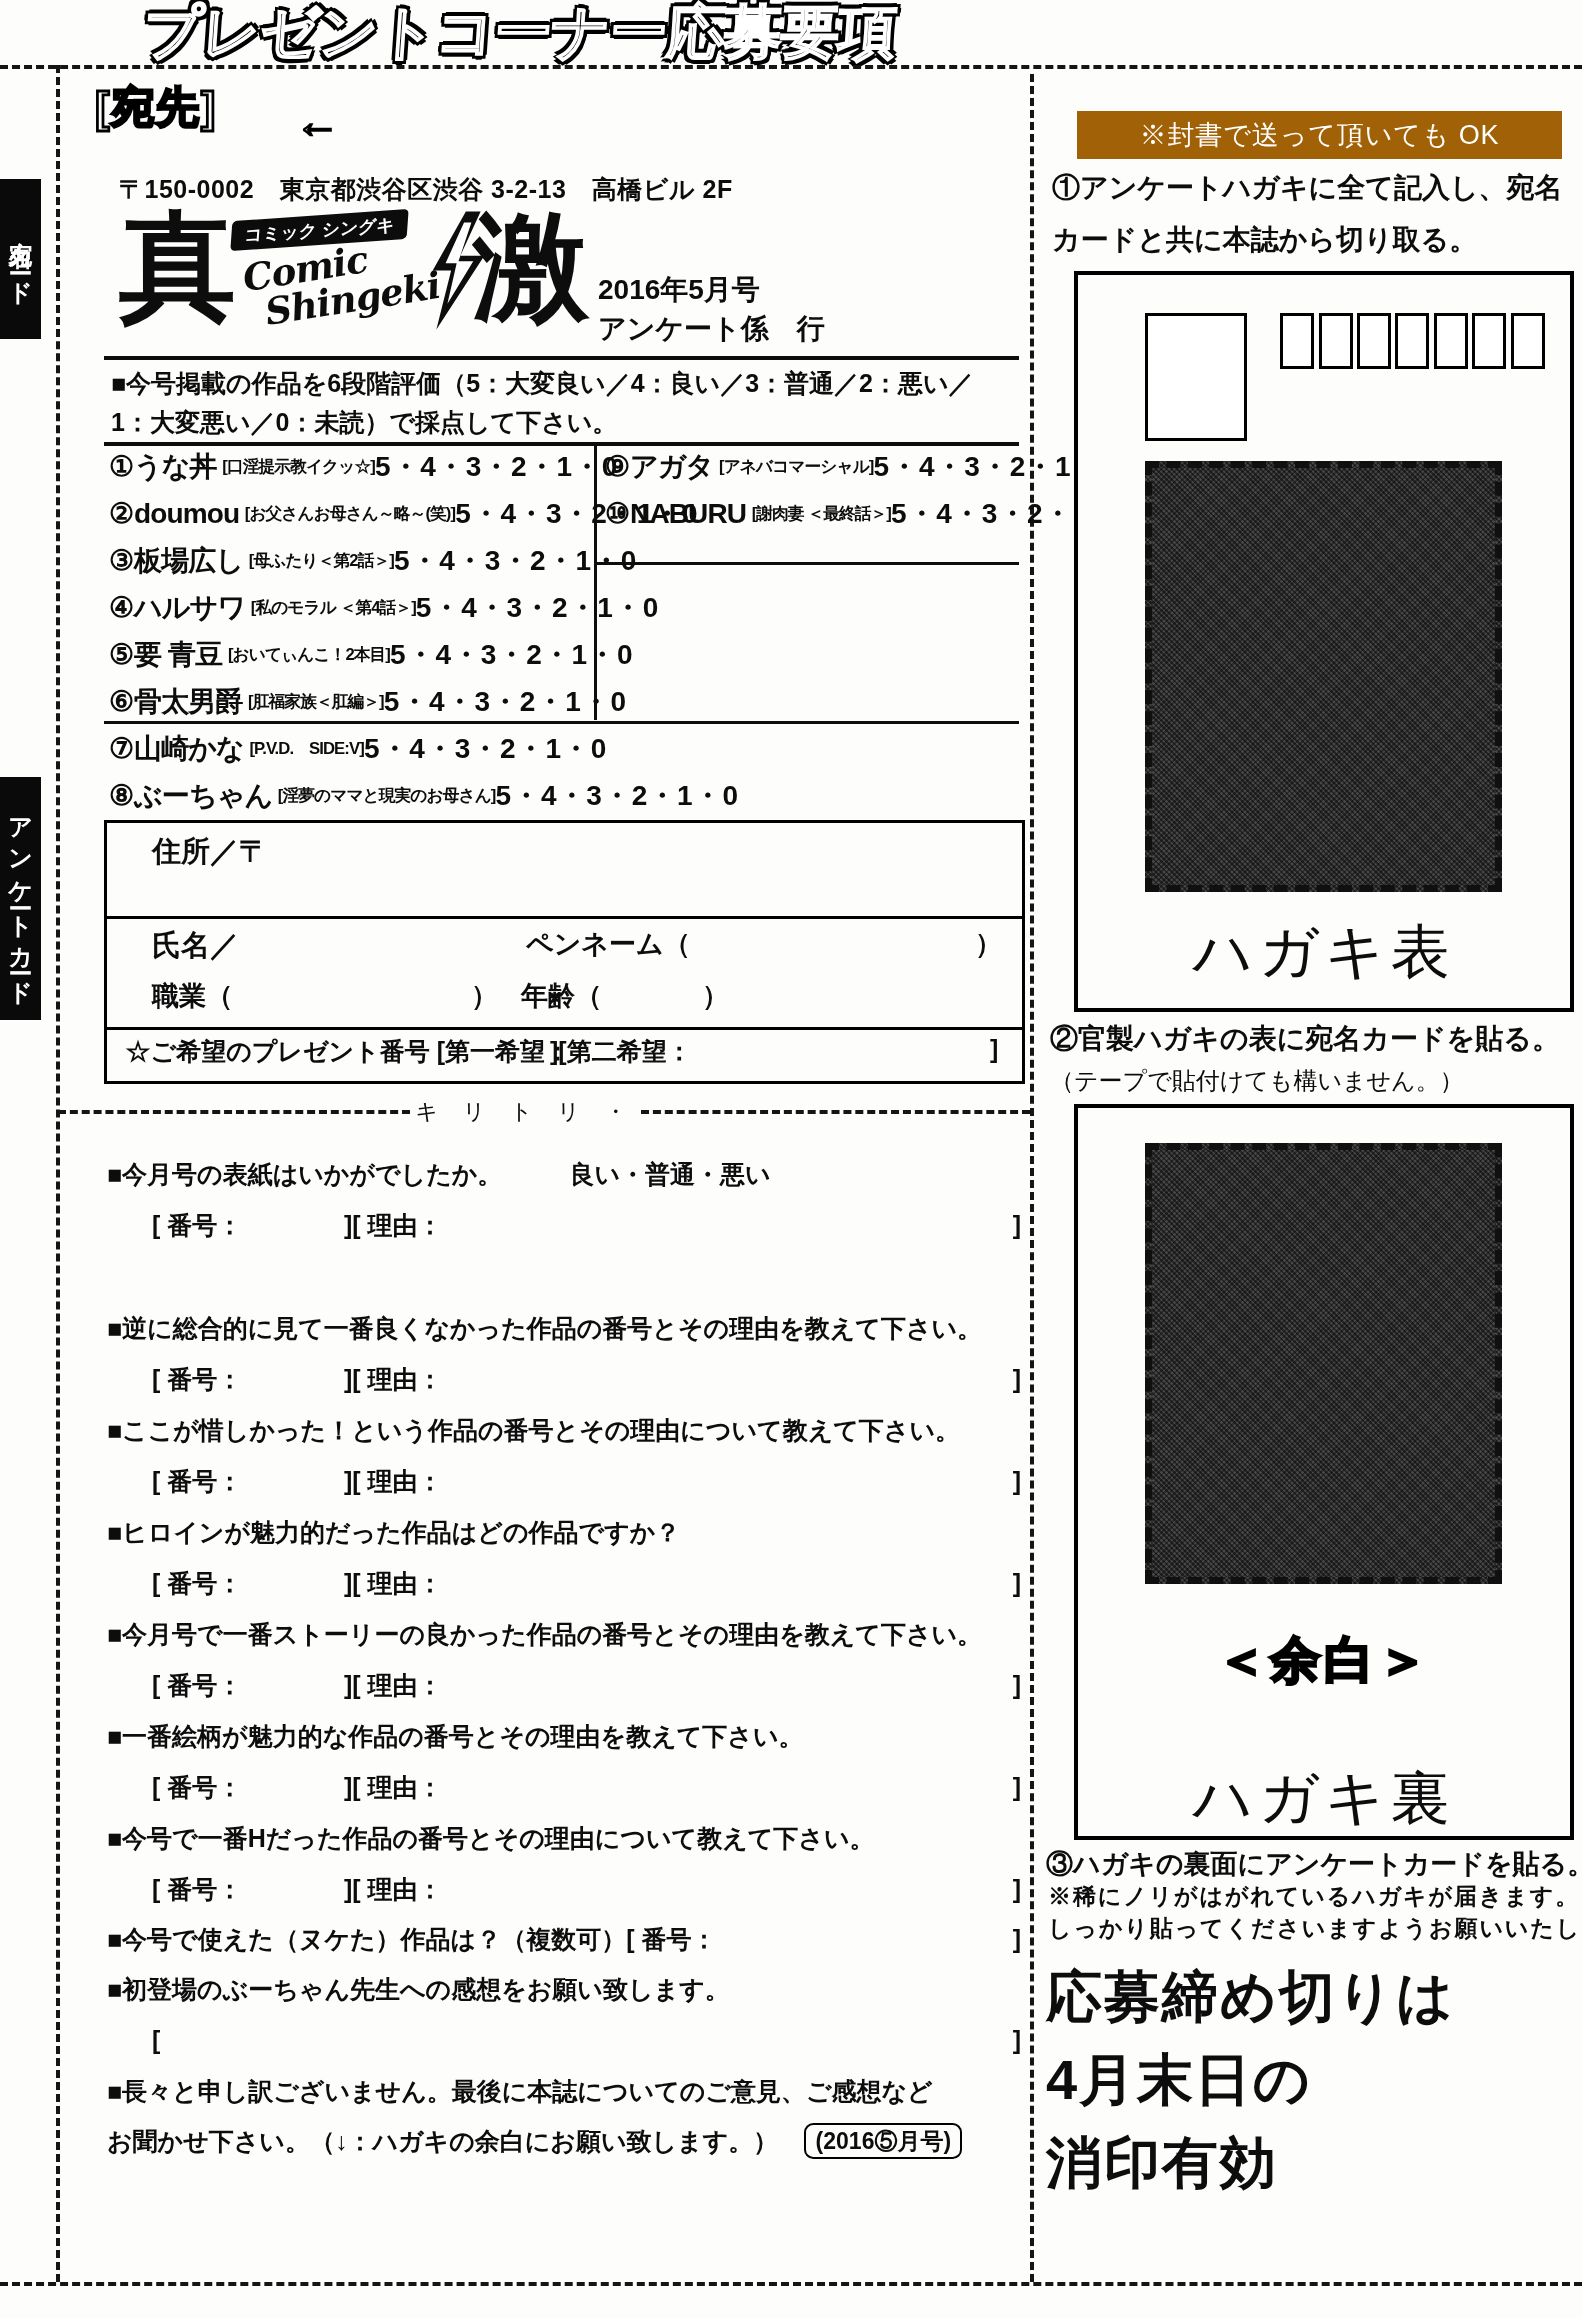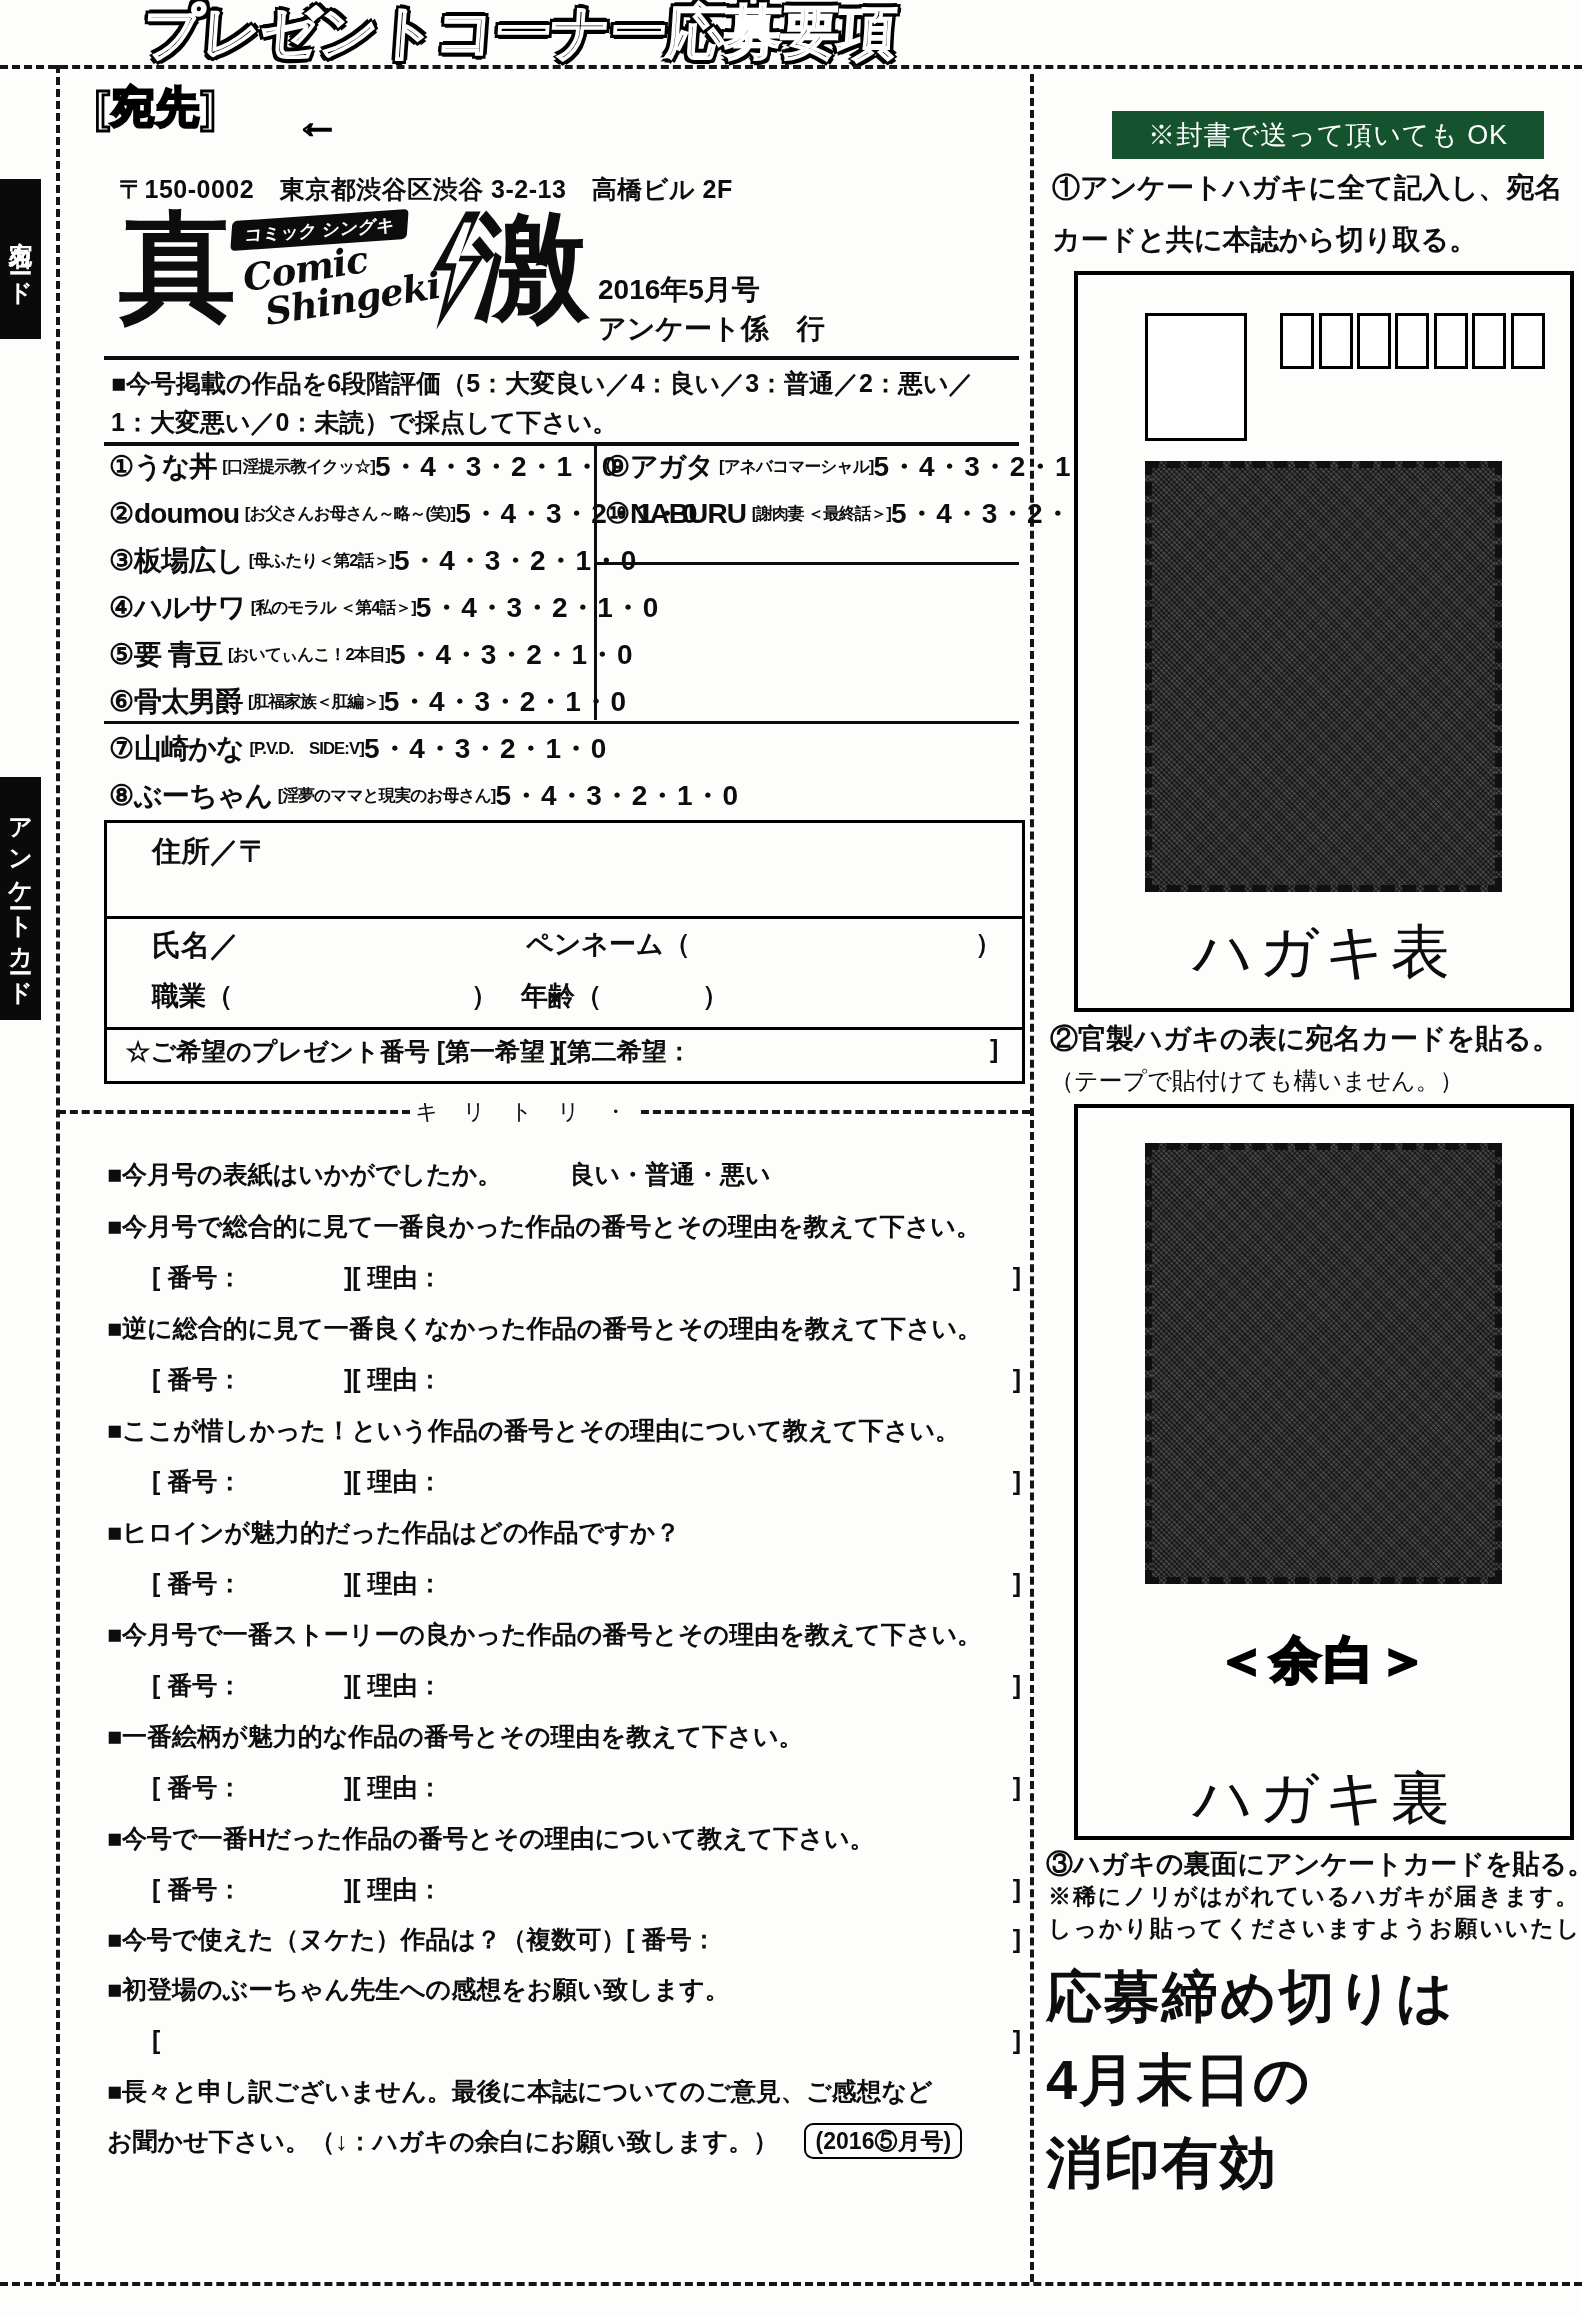--- a/index.html
+++ b/index.html
@@ -62,21 +62,21 @@
   .q-line{height:52px;display:flex;align-items:center;font-size:25px;font-weight:700;white-space:nowrap;}
   .ans-row{height:50px;display:flex;align-items:center;font-size:25px;font-weight:600;padding-left:45px;}
   .ans-num{width:192px;}
   .flex1{flex:1;}
   .q-single{height:50px;display:flex;align-items:center;font-size:25px;font-weight:700;}
   .bracket-row{height:52px;display:flex;align-items:center;font-size:25px;font-weight:600;padding-left:45px;}
   .final-row{height:50px;display:flex;align-items:center;font-size:25px;font-weight:700;white-space:nowrap;}
   .issue-badge{border:2.8px solid #000;border-radius:9.3px;padding:0.9px 9.3px;font-size:23px;font-weight:700;margin-left:26px;}
 
   
-  .banner{left:1112px;top:111px;width:432px;height:48px;background:#14532d;color:#fff;
+  .banner{left:1077px;top:111px;width:485px;height:48px;background:#a16207;color:#fff;
     display:flex;align-items:center;justify-content:center;font-size:27px;font-weight:500;letter-spacing:0.9px;}
   .step{font-size:28px;font-weight:800;white-space:nowrap;}
   .step-note{font-size:24px;font-weight:500;white-space:nowrap;}
   .pc-box{border:4.6px solid #000;background:#fdfdfc;}
   .stamp{position:absolute;border:3.7px solid #000;background:#fff;}
   .zipgrp{position:absolute;display:flex;gap:4.6px;}
   .zipbox{width:28px;height:50px;border:3.7px solid #000;background:#fff;}
   .darkrect{position:absolute;border:7.4px dashed #101010;background-color:#474747;
     background-image:repeating-linear-gradient(45deg,rgba(0,0,0,.45) 0 1.9px,transparent 1.9px 3.7px),
                      repeating-linear-gradient(-45deg,rgba(0,0,0,.35) 0 1.9px,transparent 1.9px 3.7px);}
@@ -239,21 +239,20 @@
 
   <div class="abs qwrap">
     <div class="q-cover">
       <span>■今月号の表紙はいかがでしたか。</span>
       <span class="opts">良い・普通・悪い</span>
     </div>
 
     <div>
 
         <div class="q-pair">
-          <div class="q-line">■今月号で総合的に見て一番良かった作品の番号とその理由を教えて下さい。</div>
           <div class="ans-row">
             <span class="ans-num">[ 番号：</span>
             <span>][ 理由：</span>
             <span class="flex1"></span>
             <span>]</span>
           </div>
         </div>
 
         <div class="q-pair">
           <div class="q-line">■逆に総合的に見て一番良くなかった作品の番号とその理由を教えて下さい。</div>

